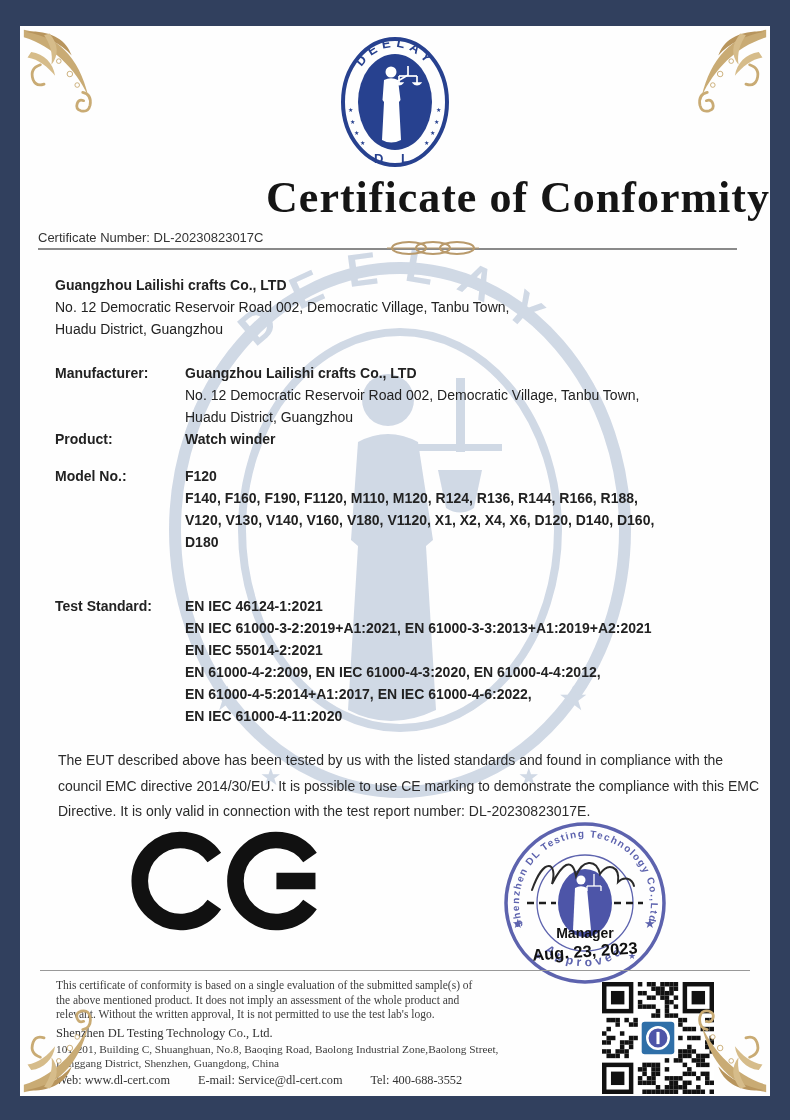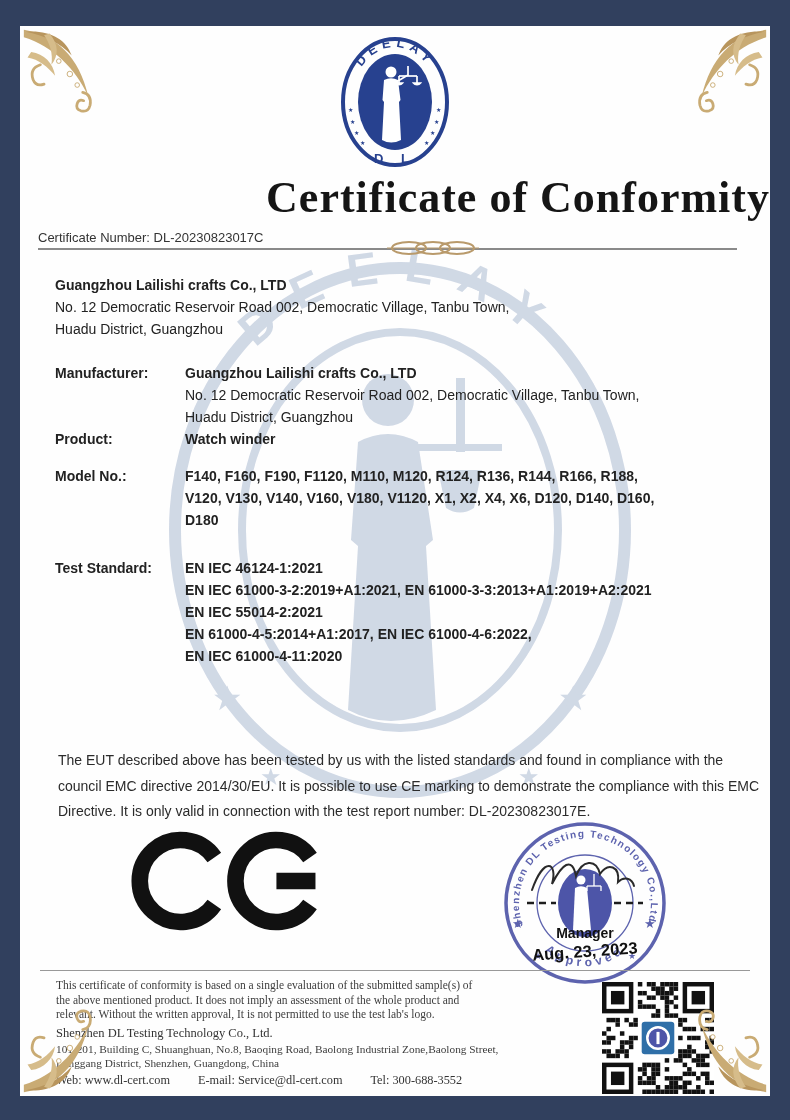--- a/index.html
+++ b/index.html
@@ -30,21 +30,21 @@
             font-size:13px;color:#333;}
   .rope{position:absolute;right:258px;bottom:-9px;}
 
   .fields{position:absolute;top:248px;left:35px;right:30px;font-size:14px;
           color:#222;line-height:22px;}
   .frow{display:flex;}
   .frow .flabel{width:130px;font-weight:bold;flex:none;}
   .frow .fval{flex:1;}
   .fname,.bold{font-weight:bold;}
   .mb-a{margin-bottom:22px;} .mb-b{} .mb-c{margin-bottom:15px;}
-  .mb-d{margin-bottom:26px;}
+  .mb-d{margin-bottom:42px;}
 
   .statement{position:absolute;top:722px;left:38px;width:708px;font-size:14px;
              line-height:25.5px;color:#2b2b2b;}
 
   .ce{position:absolute;left:110px;top:800px;}
   .stamp{position:absolute;left:480px;top:792px;}
 
   .sep{position:absolute;top:944px;left:20px;right:20px;border-top:1px solid #999;}
 
   .disclaimer{position:absolute;top:952px;left:36px;width:525px;
@@ -187,32 +187,34 @@
         </div>
 
         <div class="frow mb-c">
           <div class="flabel">Product:</div>
           <div class="fval bold">Watch winder</div>
         </div>
 
         <div class="frow mb-d">
           <div class="flabel">Model No.:</div>
           <div class="fval bold">
+            <div>F120</div>
             <div>F140, F160, F190, F1120, M110, M120, R124, R136, R144, R166, R188,</div>
             <div>V120, V130, V140, V160, V180, V1120, X1, X2, X4, X6, D120, D140, D160,</div>
             <div>D180</div>
           </div>
         </div>
 
         <div class="frow">
           <div class="flabel">Test Standard:</div>
           <div class="fval bold">
             <div>EN IEC 46124-1:2021</div>
             <div>EN IEC 61000-3-2:2019+A1:2021, EN 61000-3-3:2013+A1:2019+A2:2021</div>
             <div>EN IEC 55014-2:2021</div>
+            <div>EN 61000-4-2:2009, EN IEC 61000-4-3:2020, EN 61000-4-4:2012,</div>
             <div>EN 61000-4-5:2014+A1:2017, EN IEC 61000-4-6:2022,</div>
             <div>EN IEC 61000-4-11:2020</div>
           </div>
         </div>
       </div>
 
       <div class="statement">The EUT described above has been tested by us with the listed standards and found in compliance with the council EMC directive 2014/30/EU. It is possible to use CE marking to demonstrate the compliance with this EMC Directive. It is only valid in connection with the test report number: DL-20230823017E.</div>
 
       <svg class="ce" width="205" height="110" viewBox="0 0 210 110">
         <g fill="none" stroke="#111" stroke-width="17">
@@ -270,21 +272,21 @@
       <div class="f-company">Shenzhen DL Testing Technology Co., Ltd.</div>
 
       <div class="f-addr">
         <div>101-201, Building C, Shuanghuan, No.8, Baoqing Road, Baolong Industrial Zone,Baolong Street,</div>
         <div>Longgang District, Shenzhen, Guangdong, China</div>
       </div>
 
       <div class="f-contact">
         <span>Web: www.dl-cert.com</span>
         <span>E-mail: Service@dl-cert.com</span>
-        <span>Tel: 300-688-3552</span>
+        <span>Tel: 400-688-3552</span>
       </div>
 
       <svg class="qr" viewBox="0 0 110 110">
         <rect x="0" y="0" width="110" height="110" fill="#fff"></rect>
         <g id="qr-modules" fill="#111">
             <rect x="35.2" y="0.0" width="4.4" height="4.4"></rect>
             <rect x="44.0" y="0.0" width="4.4" height="4.4"></rect>
             <rect x="48.4" y="0.0" width="4.4" height="4.4"></rect>
             <rect x="57.2" y="0.0" width="4.4" height="4.4"></rect>
             <rect x="61.6" y="0.0" width="4.4" height="4.4"></rect>

